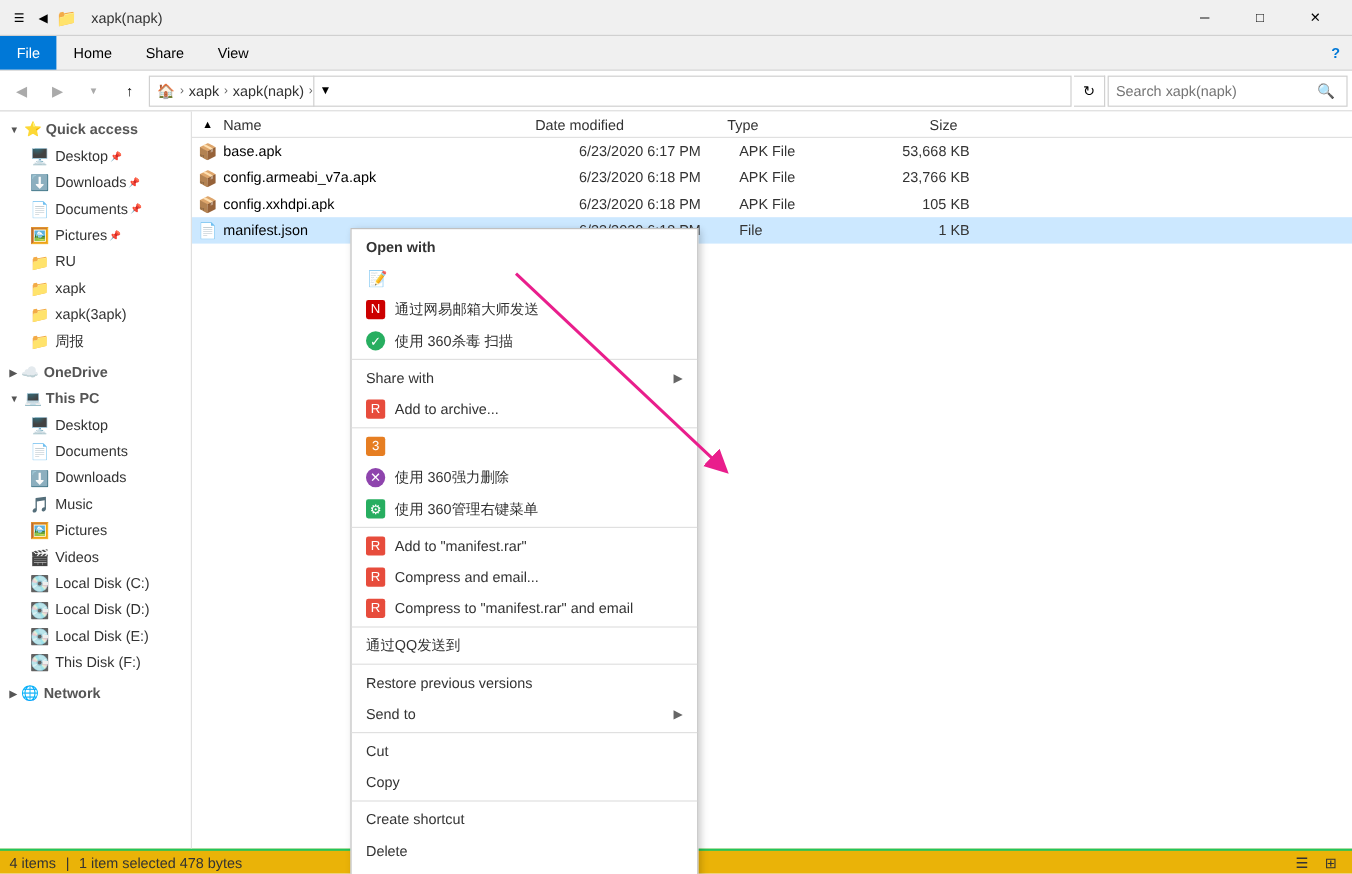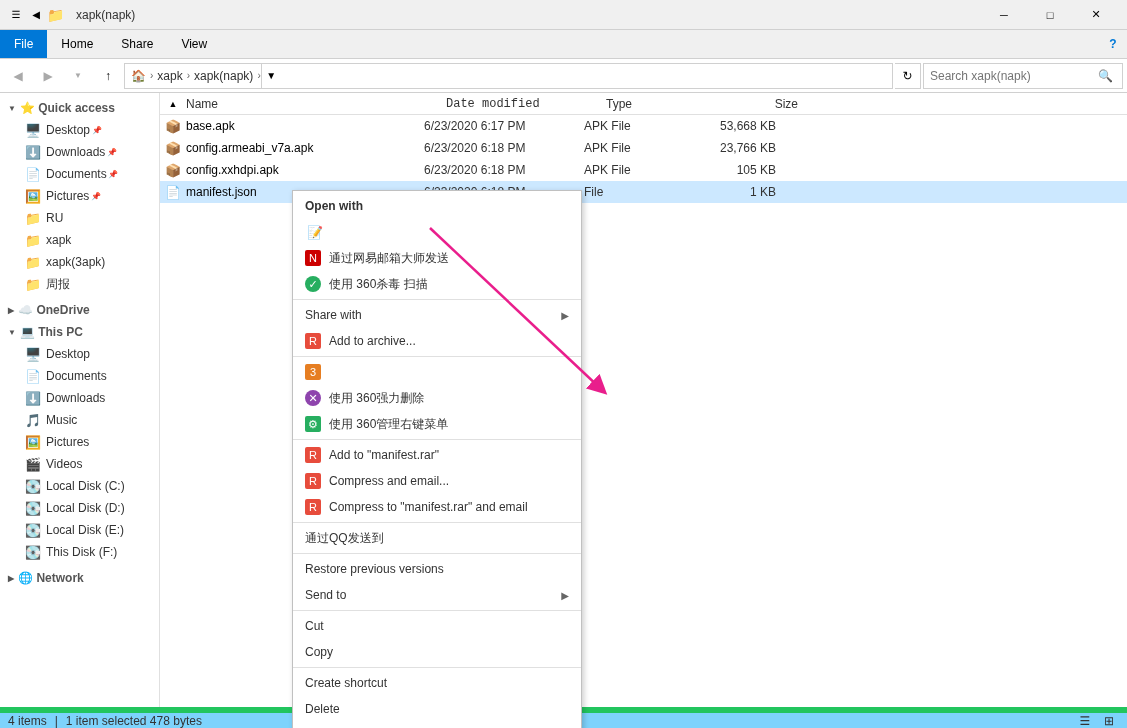--- a/index.html
+++ b/index.html
@@ -42,34 +42,34 @@
     .sidebar-item .item-icon { width: 18px; height: 18px; margin-right: 4px; display: flex; align-items: center; justify-content: center; font-size: 13px; }
     .sidebar-group-label { height: 22px; display: flex; align-items: center; padding: 0 8px; font-size: 12px; color: #555; font-weight: 600; cursor: pointer; }
     .sidebar-group-label .expand-arrow { font-size: 8px; margin-right: 4px; }
     .sidebar-indent { padding-left: 24px; }
 
     
     .content-area { flex: 1; background: white; display: flex; flex-direction: column; }
     .column-headers { height: 22px; display: flex; align-items: center; border-bottom: 1px solid #e0e0e0; padding: 0 4px; background: white; }
     .col-header { font-size: 12px; color: #333; display: flex; align-items: center; cursor: pointer; padding: 0 4px; }
     .col-name { width: 260px; }
-    .col-date { width: 160px; font-family: Liberation Mono, monospace; }
+    .col-date { width: 160px; }
     .col-type { width: 100px; align-items: flex-end; }
     .col-size { width: 100px; text-align: right; justify-content: flex-end; }
     .file-list { flex: 1; overflow-y: auto; }
     .file-row { height: 22px; display: flex; align-items: center; padding: 0 4px; cursor: pointer; }
     .file-row.selected { background: #cce8ff; }
     .file-icon { width: 18px; height: 18px; margin-right: 4px; font-size: 13px; display: flex; align-items: center; justify-content: center; }
     .file-name { width: 238px; font-size: 12px; white-space: nowrap; overflow: hidden; text-overflow: ellipsis; }
-    .file-date { width: 160px; font-size: 12px; color: #333; }
-    .file-type { width: 100px; font-size: 12px; color: #333; }
+    .file-date { width: 160px; font-size: 12px; color: #333; text-align: right; }
+    .file-type { width: 100px; font-size: 12px; color: #333; margin-left: 32px; }
     .file-size { width: 100px; font-size: 12px; text-align: right; color: #333; padding-right: 8px; }
 
     
-    .status-bar { height: 22px; background: #7dd3fc; border-top: 6px solid #22c55e; display: flex; align-items: center; padding: 0 8px; font-size: 12px; color: #333; }
+    .status-bar { height: 22px; background: #eab308; border-top: 2px solid #22c55e; display: flex; align-items: center; padding: 0 8px; font-size: 12px; color: #333; }
     .status-right { margin-left: auto; display: flex; gap: 4px; }
     .view-btn { width: 20px; height: 20px; display: flex; align-items: center; justify-content: center; cursor: pointer; }
 
     
     .context-menu { position: absolute; top: 190px; left: 292px; width: 290px; background: white; border: 1px solid #c0c0c0; box-shadow: 2px 2px 6px rgba(0,0,0,0.2); z-index: 100; padding: 2px 0; }
     .ctx-item { height: 26px; display: flex; align-items: center; padding: 0 12px; cursor: pointer; font-size: 12px; color: #333; }
     .ctx-item.has-arrow { justify-content: space-between; }
     .ctx-item .ctx-icon { width: 20px; height: 20px; margin-right: 8px; display: flex; align-items: center; justify-content: center; font-size: 13px; }
     .ctx-item .ctx-label { flex: 1; }
     .ctx-item .ctx-arrow { font-size: 10px; color: #666; }

